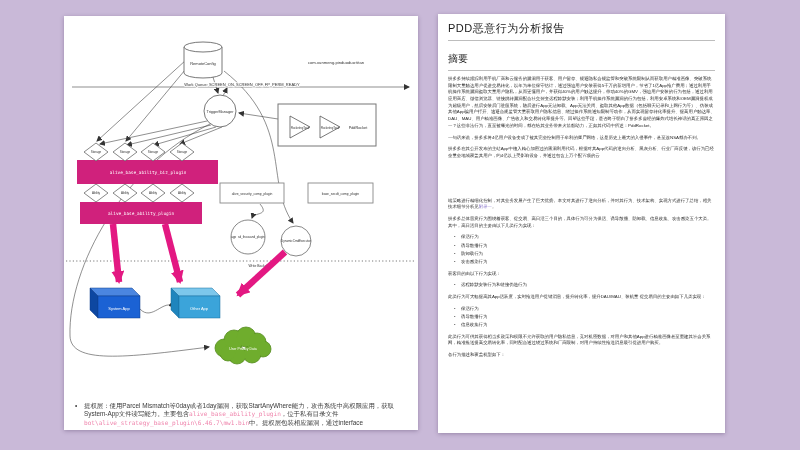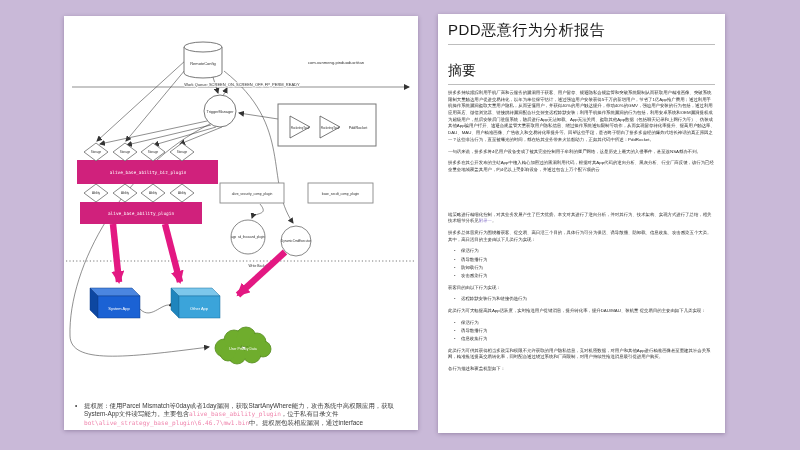--- a/index.html
+++ b/index.html
@@ -8,23 +8,23 @@
   .page{position:absolute;background:#ffffff;box-shadow:0 1px 4px rgba(60,40,80,.35);}
   .page-left{left:64px;top:16px;width:354px;height:414px;}
   .page-right{left:438px;top:14px;width:287px;height:419px;overflow:hidden;box-sizing:border-box;padding:4px 10px;}
   .diagram-svg{position:absolute;left:0;top:0;}
   
   .bullet-note{position:absolute;left:12px;top:386px;width:332px;font-size:6.4px;line-height:1.32;color:#3a3a3a;}
   .bullet-note .marker{position:absolute;left:-1px;top:0;}
   .bullet-note .txt{display:block;margin-left:8px;}
   .code{font-family:"DejaVu Sans Mono",monospace;color:#ef86ad;font-size:6.1px;}
   
-  .doc-title{font-size:15px;font-weight:normal;color:#1a1a1a;margin:3px 0 4px 0;letter-spacing:.5px;}
+  .doc-title{font-size:11px;font-weight:normal;color:#1a1a1a;margin:3px 0 4px 0;letter-spacing:.5px;}
   .rule{border:none;border-top:1px solid #bdbdbd;margin:0 0 4px 0;}
-  .h-abstract{font-size:14px;font-weight:normal;color:#1a1a1a;margin:17px 0 4px 0;}
+  .h-abstract{font-size:10px;font-weight:normal;color:#1a1a1a;margin:11px 0 4px 0;}
   .body-copy{color:#2b2b2b;font-size:4.4px;line-height:1.52;}
   .body-copy p{margin:5px 0;}
   .gap-top{margin-top:38px !important;}
   .blist{margin:4px 0 4px 6px;}
   .blist .bi{position:relative;padding-left:7px;margin:1.5px 0;}
   .blist .bi:before{content:"•";position:absolute;left:0;top:0;}
   .applink{color:#8875c9;}
 </style>
 </head>
 <body>

